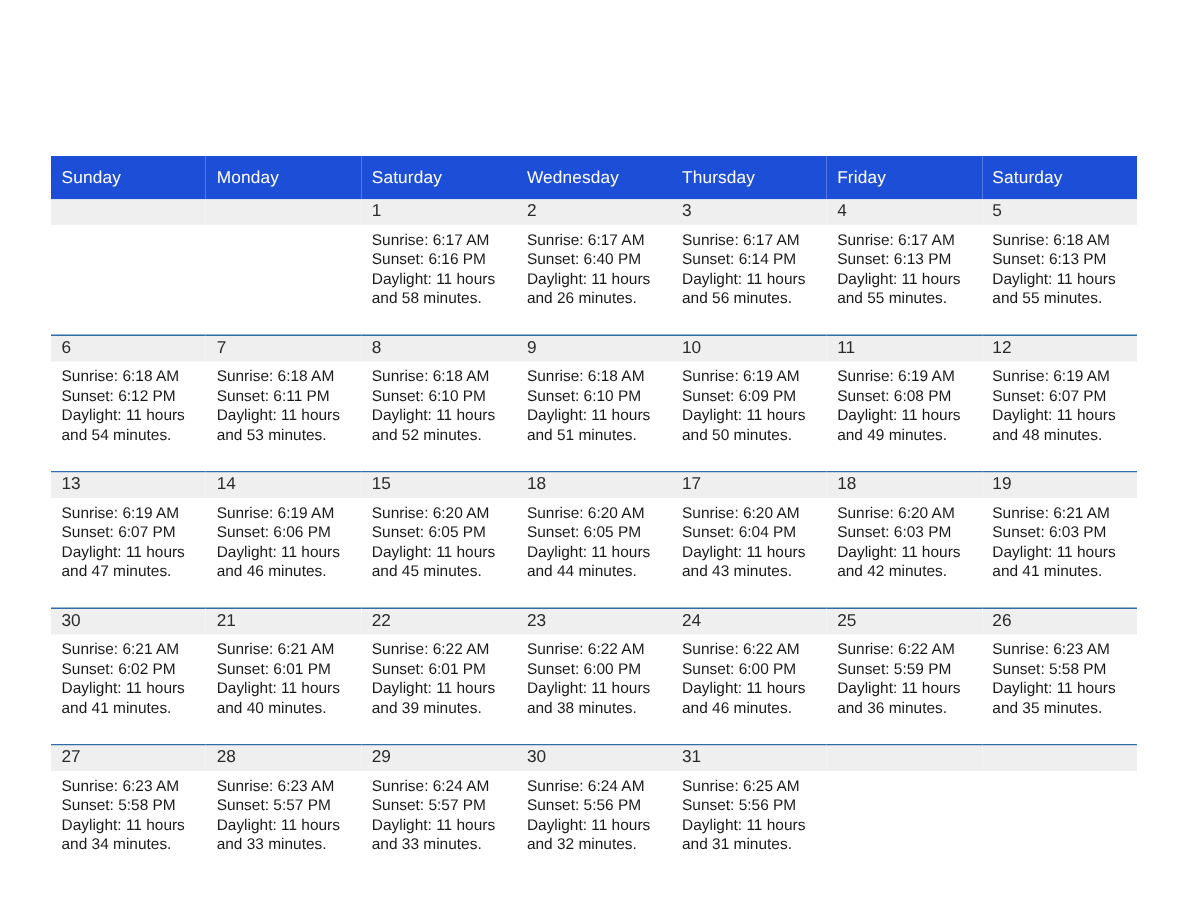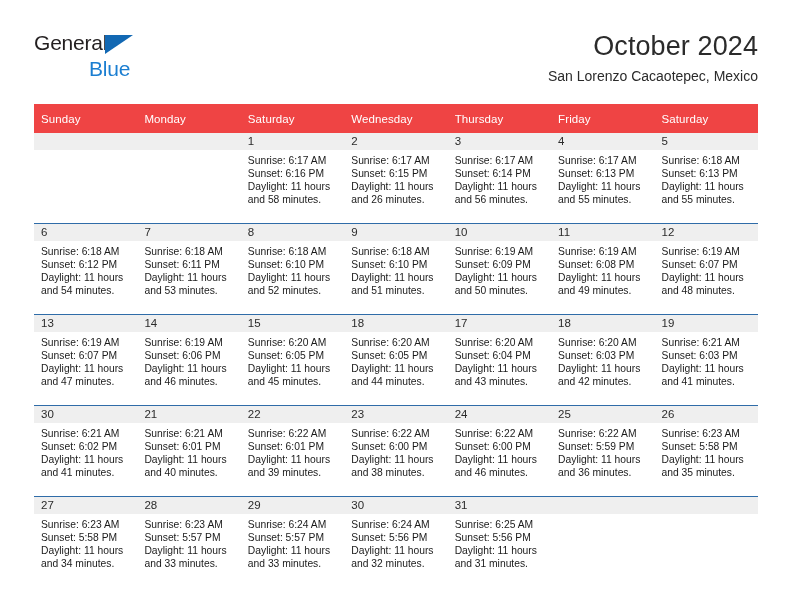--- a/index.html
+++ b/index.html
@@ -137,39 +137,25 @@
     line-height: 13.1px;
     color: #1a1a1a;
   }
   .details div {
     white-space: nowrap;
   }
   .details .daylight {
     white-space: normal;
   }
 </style>
-<style>.calendar th{background:#ef4444;color:#ffffff;}.daynum-band{background:#efefef;}.week-sep td{border-top-color:#2f6ca8;}.calendar td{background:#ffffff;}.brand-bottom{color:#1b7ed1;}</style></head>
+<style>.calendar th{background:#1d4ed8;color:#ffffff;}.daynum-band{background:#efefef;}.week-sep td{border-top-color:#2f6ca8;}.calendar td{background:#ffffff;}.brand-bottom{color:#1b7ed1;}</style></head>
 <body>
 
 <div class="page">
 
-  <div class="header">
-
-    <div class="brand">
-      <span class="brand-top">General</span>
-      <span class="brand-tri"></span>
-      <span class="brand-bottom">Blue</span>
-    </div>
-
-    <div class="titles">
-      <h1 class="cal-title">October 2024</h1>
-      <p class="cal-subtitle">San Lorenzo Cacaotepec, Mexico</p>
-    </div>
-
-  </div>
 
   <table class="calendar">
     <thead>
       <tr>
         <th>Sunday</th>
         <th>Monday</th>
         <th>Saturday</th>
         <th>Wednesday</th>
         <th>Thursday</th>
         <th>Friday</th>
@@ -196,21 +182,21 @@
                 <div>Sunset: 6:16 PM</div>
                 <div class="daylight">Daylight: 11 hours and 58 minutes.</div>
               </div>
             </div>
           </td>
           <td>
             <div class="daycell">
               <div class="daynum-band">2</div>
               <div class="details">
                 <div>Sunrise: 6:17 AM</div>
-                <div>Sunset: 6:15 PM</div>
+                <div>Sunset: 6:40 PM</div>
                 <div class="daylight">Daylight: 11 hours and 26 minutes.</div>
               </div>
             </div>
           </td>
           <td>
             <div class="daycell">
               <div class="daynum-band">3</div>
               <div class="details">
                 <div>Sunrise: 6:17 AM</div>
                 <div>Sunset: 6:14 PM</div>

